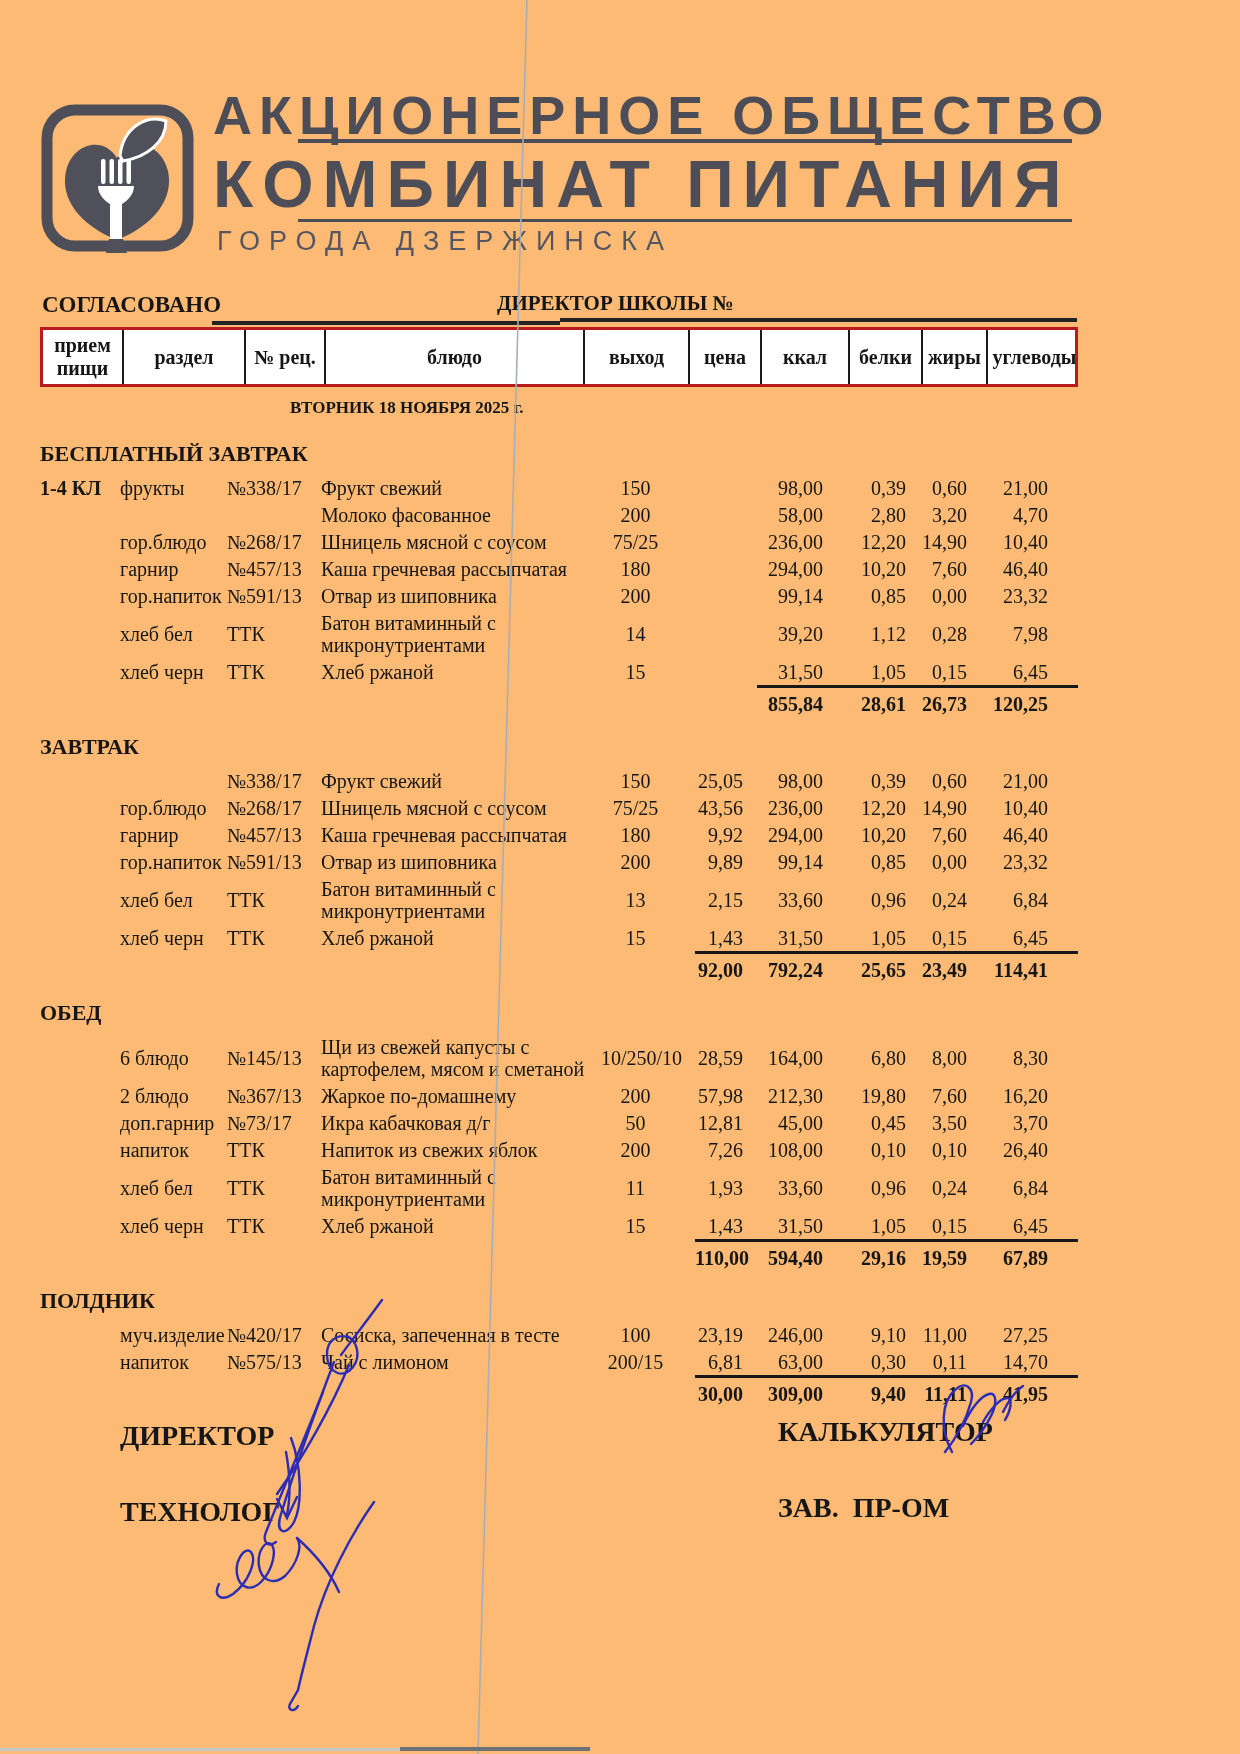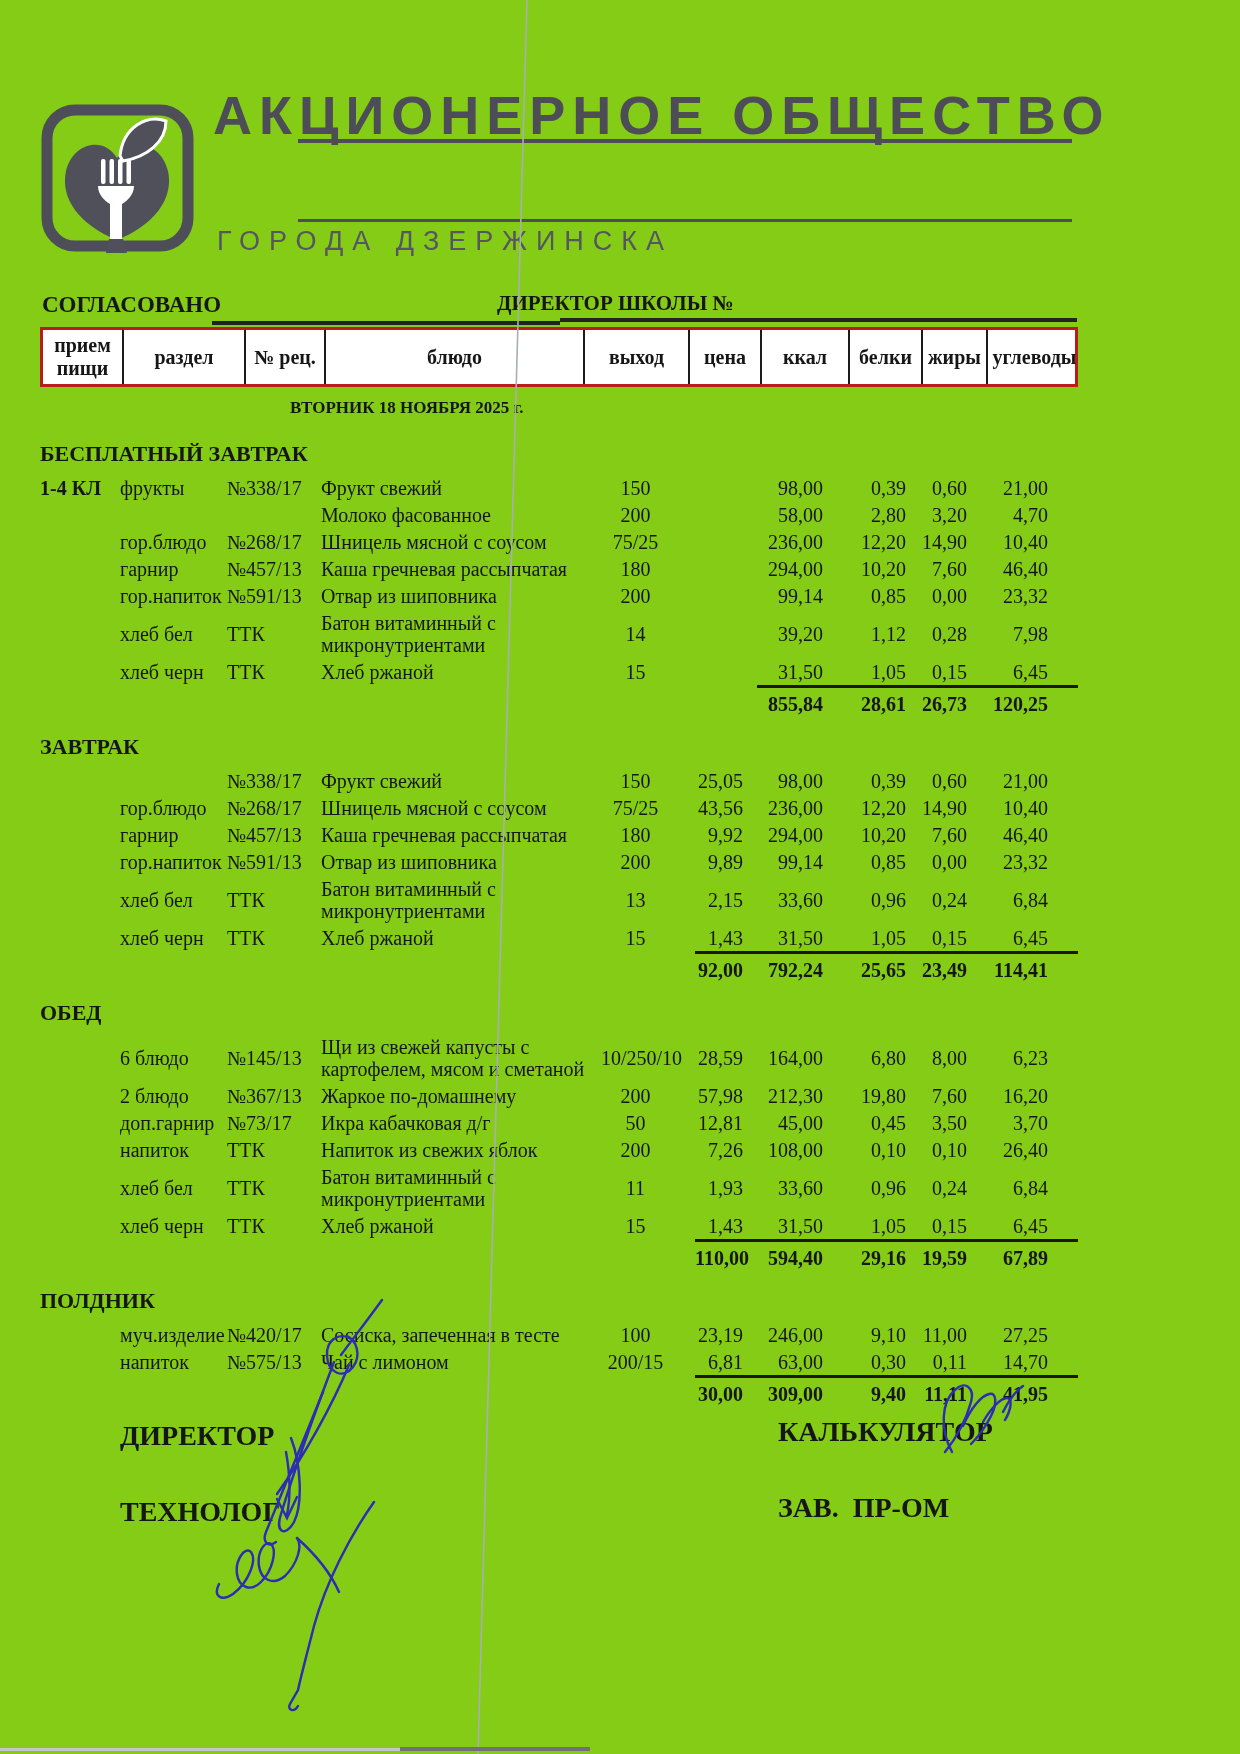--- a/index.html
+++ b/index.html
@@ -1,17 +1,17 @@
 <!DOCTYPE html>
 <html><head>
 <meta charset="utf-8">
 <style>
   html,body{margin:0;padding:0;background:#e8e8e8;}
   .page{
-    position:relative;width:1240px;height:1754px;background:#84cc16;
+    position:relative;width:1240px;height:1754px;background:#fdba74;
     font-family:"Liberation Serif",serif;color:#161616;overflow:hidden;
     margin:0 auto;
   }
   
   .logo{position:absolute;left:40px;top:103px;width:155px;height:150px;}
   .org-line1{position:absolute;left:213px;top:84px;font-family:"Liberation Sans",sans-serif;
     font-size:54px;font-weight:600;letter-spacing:7px;color:#4d4d57;white-space:nowrap;}
   .org-rule1{position:absolute;left:298px;top:139px;width:774px;height:4px;background:#4d4d57;}
   .org-line2{position:absolute;left:213px;top:146px;font-family:"Liberation Sans",sans-serif;
     font-size:66px;font-weight:600;letter-spacing:9px;color:#4d4d57;white-space:nowrap;}
@@ -76,20 +76,21 @@
       <rect x="69.5" y="56" width="4.5" height="25" rx="2"></rect>
       <rect x="78" y="56" width="4.5" height="25" rx="2"></rect>
       <rect x="86.5" y="56" width="4.5" height="25" rx="2"></rect>
       <path d="M58,83 C58,92 65,98 70,101 L70,137 L82,137 L82,101 C87,98 94,92 94,83 Z"></path>
     </g>
     <path d="M69,136 L83,136 L87,150 L66,150 Z" fill="#50505a"></path>
   </svg>
 
   <div class="org-line1">АКЦИОНЕРНОЕ ОБЩЕСТВО</div>
   <div class="org-rule1"></div>
+  <div class="org-line2">КОМБИНАТ ПИТАНИЯ</div>
   <div class="org-rule2"></div>
   <div class="org-line3">ГОРОДА ДЗЕРЖИНСКА</div>
 
   <div class="agreed">СОГЛАСОВАНО</div>
   <div class="dir-school">ДИРЕКТОР ШКОЛЫ №</div>
   <div class="uline-a"></div>
   <div class="uline-b"></div>
 
   <div class="htable">
     <div class="hcell">прием пищи</div>
@@ -298,21 +299,21 @@
         <div class="mrow">
           <div class="cell c-meal"></div>
           <div class="cell c-razdel">6 блюдо</div>
           <div class="cell c-rec">№145/13</div>
           <div class="cell c-dish">Щи из свежей капусты с картофелем, мясом и сметаной</div>
           <div class="cell c-out">10/250/10</div>
           <div class="cell c-price">28,59</div>
           <div class="cell c-kcal">164,00</div>
           <div class="cell c-prot">6,80</div>
           <div class="cell c-fat">8,00</div>
-          <div class="cell c-carb">6,23</div>
+          <div class="cell c-carb">8,30</div>
         </div>
         <div class="mrow">
           <div class="cell c-meal"></div>
           <div class="cell c-razdel">2 блюдо</div>
           <div class="cell c-rec">№367/13</div>
           <div class="cell c-dish">Жаркое по-домашнему</div>
           <div class="cell c-out">200</div>
           <div class="cell c-price">57,98</div>
           <div class="cell c-kcal">212,30</div>
           <div class="cell c-prot">19,80</div>

